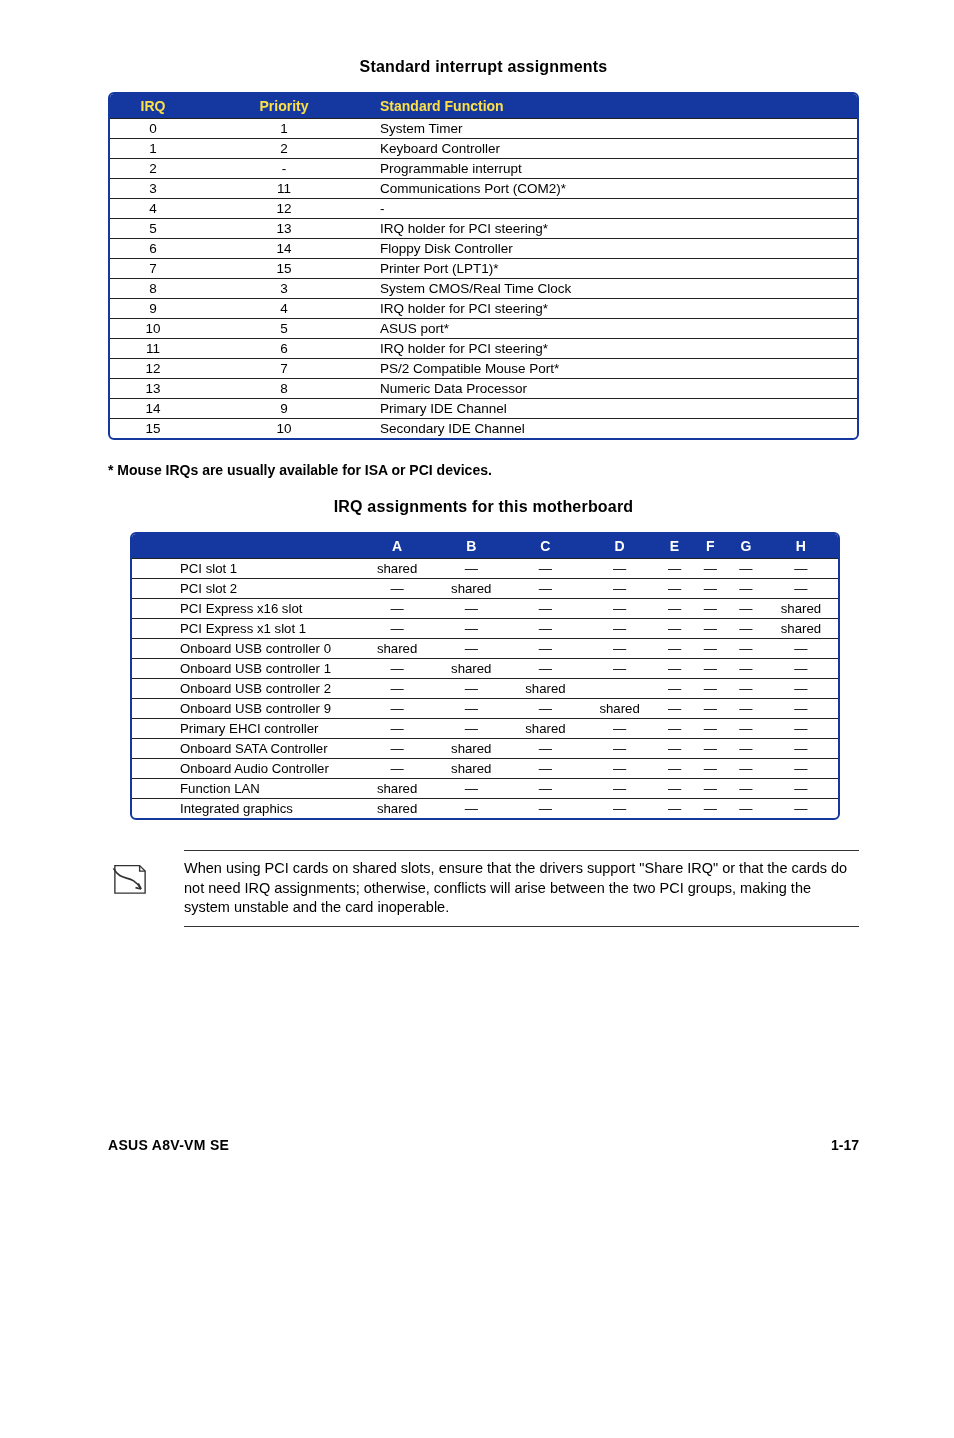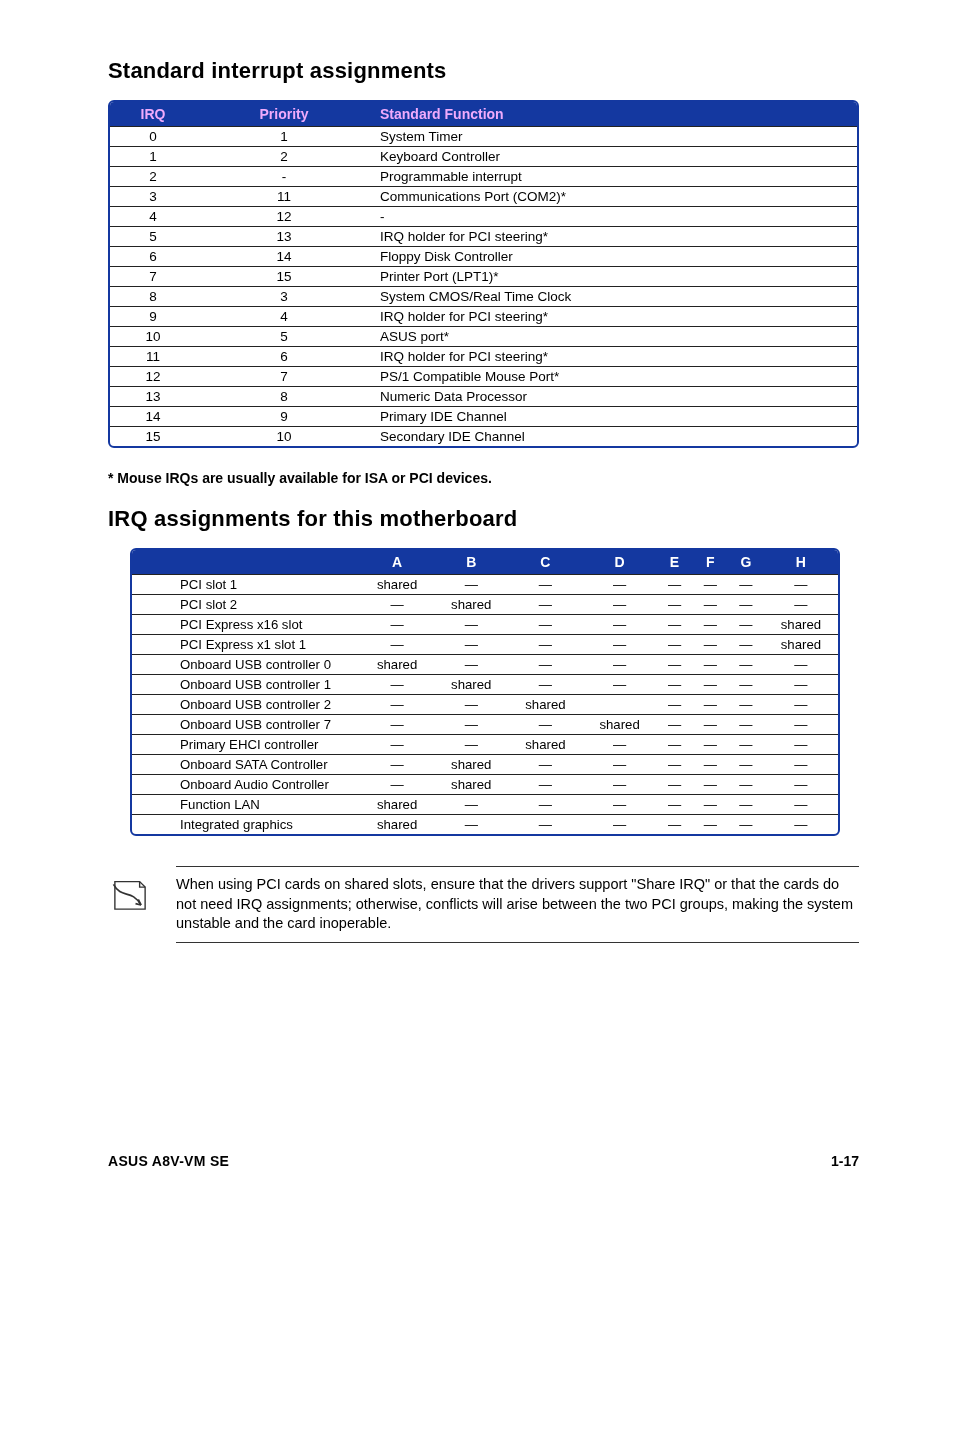--- a/index.html
+++ b/index.html
@@ -9,38 +9,39 @@
     background: #fff;
     color: #000;
     width: 954px;
   }
   .page {
     padding: 58px 95px 40px 108px;
   }
   h2 {
     font-family: "Trebuchet MS", Arial, sans-serif;
     font-weight: bold;
-    font-size: 22px;
+    font-size: 16px;
     margin: 0 0 16px 0;
     letter-spacing: 0.2px;
+    text-align: center;
   }
   .tbl-wrap {
     border: 2px solid #1438a0;
     border-radius: 6px;
     overflow: hidden;
     margin-bottom: 18px;
   }
   table.irq {
     width: 100%;
     border-collapse: collapse;
     font-size: 13.5px;
   }
   table.irq thead th {
     background: #1438a0;
-    color: #f0abfc;
+    color: #fde047;
     font-weight: bold;
     text-align: left;
     padding: 4px 8px;
     font-size: 14px;
   }
   table.irq thead th.c-irq { width: 70px; text-align: center;}
   table.irq thead th.c-pri { width: 160px; text-align: center;}
   table.irq tbody td {
     border-top: 1px solid #222;
     padding: 2px 8px;
@@ -81,21 +82,21 @@
     text-align: center;
     white-space: nowrap;
   }
   table.assign tbody td.lbl {
     text-align: left;
     padding-left: 48px;
   }
   .note-row {
     display: flex;
     align-items: flex-start;
-    gap: 18px;
+    gap: 26px;
     margin-top: 30px;
     justify-content: space-between;
   }
   .note-icon {
     flex: 0 0 50px;
     padding-top: 6px;
   }
   .note-icon svg {
     width: 44px;
     height: 44px;
@@ -198,21 +199,21 @@
             <td>ASUS port*</td>
           </tr>
           <tr>
             <td class="c-irq">11</td>
             <td class="c-pri">6</td>
             <td>IRQ holder for PCI steering*</td>
           </tr>
           <tr>
             <td class="c-irq">12</td>
             <td class="c-pri">7</td>
-            <td>PS/1 Compatible Mouse Port*</td>
+            <td>PS/2 Compatible Mouse Port*</td>
           </tr>
           <tr>
             <td class="c-irq">13</td>
             <td class="c-pri">8</td>
             <td>Numeric Data Processor</td>
           </tr>
           <tr>
             <td class="c-irq">14</td>
             <td class="c-pri">9</td>
             <td>Primary IDE Channel</td>
@@ -317,21 +318,21 @@
             <td>—</td>
             <td>—</td>
             <td>shared</td>
             <td></td>
             <td>—</td>
             <td>—</td>
             <td>—</td>
             <td>—</td>
           </tr>
           <tr>
-            <td class="lbl">Onboard USB controller 7</td>
+            <td class="lbl">Onboard USB controller 9</td>
             <td>—</td>
             <td>—</td>
             <td>—</td>
             <td>shared</td>
             <td>—</td>
             <td>—</td>
             <td>—</td>
             <td>—</td>
           </tr>
           <tr>

